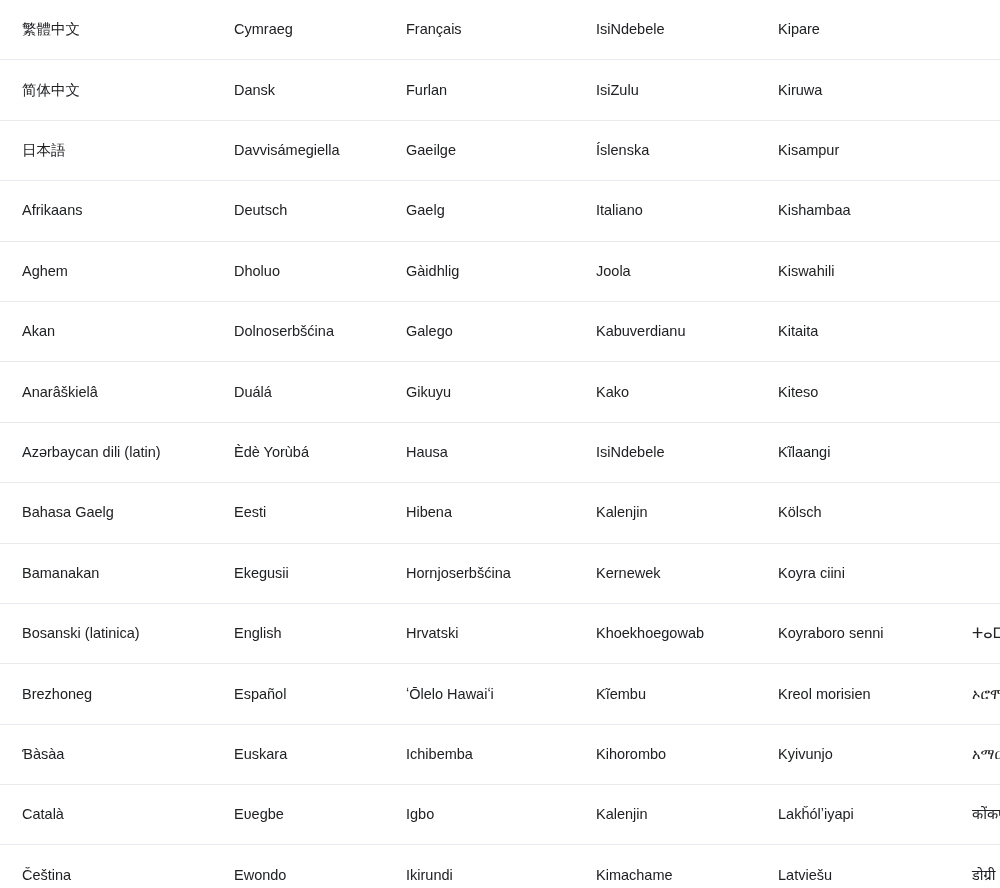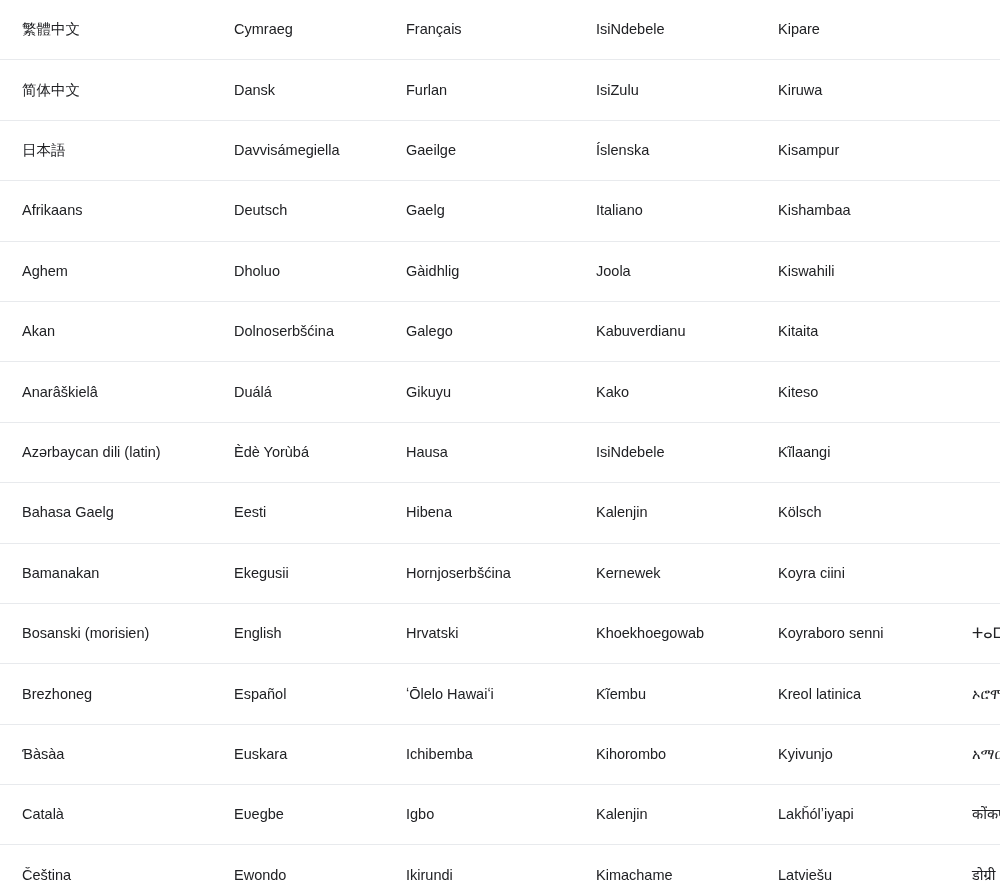--- a/index.html
+++ b/index.html
@@ -130,33 +130,33 @@
       </tr>
       <tr>
         <td class="col-0"><span class="cell-link">Bamanakan</span></td>
         <td class="col-1"><span class="cell-link">Ekegusii</span></td>
         <td class="col-2"><span class="cell-link">Hornjoserbšćina</span></td>
         <td class="col-3"><span class="cell-link">Kernewek</span></td>
         <td class="col-4"><span class="cell-link">Koyra ciini</span></td>
         <td class="col-5 rtl"></td>
       </tr>
       <tr>
-        <td class="col-0"><span class="cell-link">Bosanski (morisien)</span></td>
+        <td class="col-0"><span class="cell-link">Bosanski (latinica)</span></td>
         <td class="col-1"><span class="cell-link">English</span></td>
         <td class="col-2"><span class="cell-link">Hrvatski</span></td>
         <td class="col-3"><span class="cell-link">Khoekhoegowab</span></td>
         <td class="col-4"><span class="cell-link">Koyraboro senni</span></td>
         <td class="col-5"><span class="cell-link">ⵜⴰⵎⴰⵣⵉⵖⵜ</span></td>
       </tr>
       <tr>
         <td class="col-0"><span class="cell-link">Brezhoneg</span></td>
         <td class="col-1"><span class="cell-link">Español</span></td>
         <td class="col-2"><span class="cell-link">ʻŌlelo Hawaiʻi</span></td>
         <td class="col-3"><span class="cell-link">Kĩembu</span></td>
-        <td class="col-4"><span class="cell-link">Kreol latinica</span></td>
+        <td class="col-4"><span class="cell-link">Kreol morisien</span></td>
         <td class="col-5"><span class="cell-link">ኦሮሞኛ</span></td>
       </tr>
       <tr>
         <td class="col-0"><span class="cell-link">Ɓàsàa</span></td>
         <td class="col-1"><span class="cell-link">Euskara</span></td>
         <td class="col-2"><span class="cell-link">Ichibemba</span></td>
         <td class="col-3"><span class="cell-link">Kihorombo</span></td>
         <td class="col-4"><span class="cell-link">Kyivunjo</span></td>
         <td class="col-5"><span class="cell-link">አማርኛ</span></td>
       </tr>

